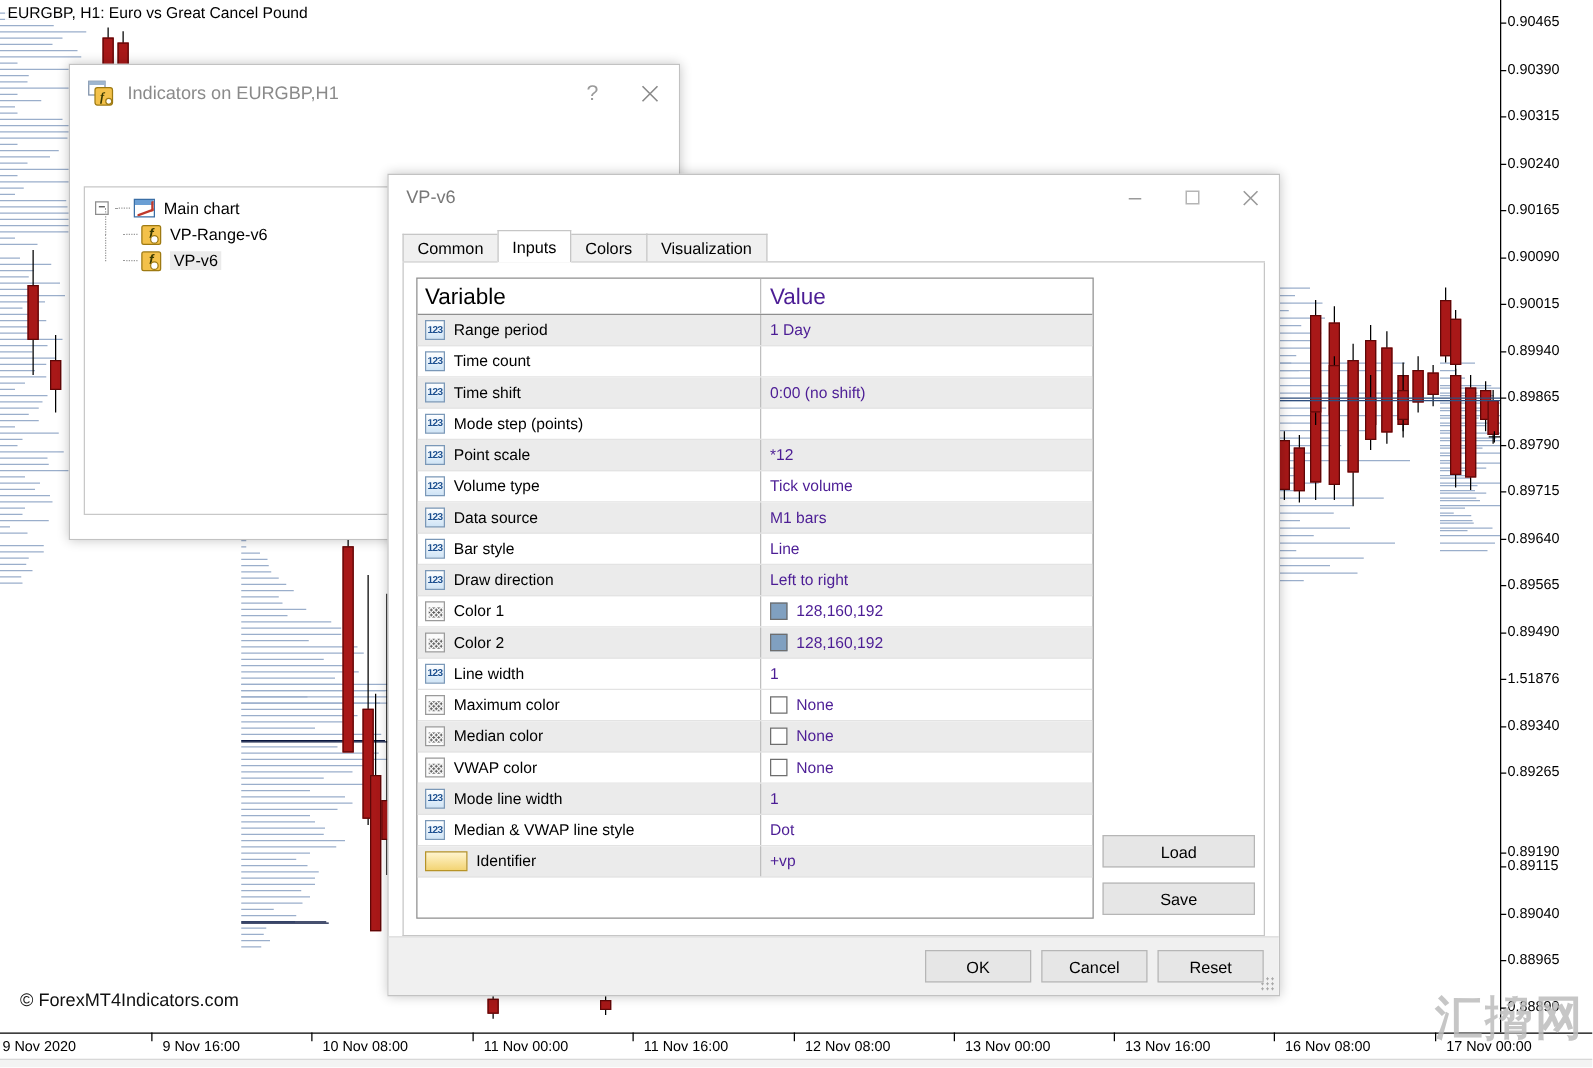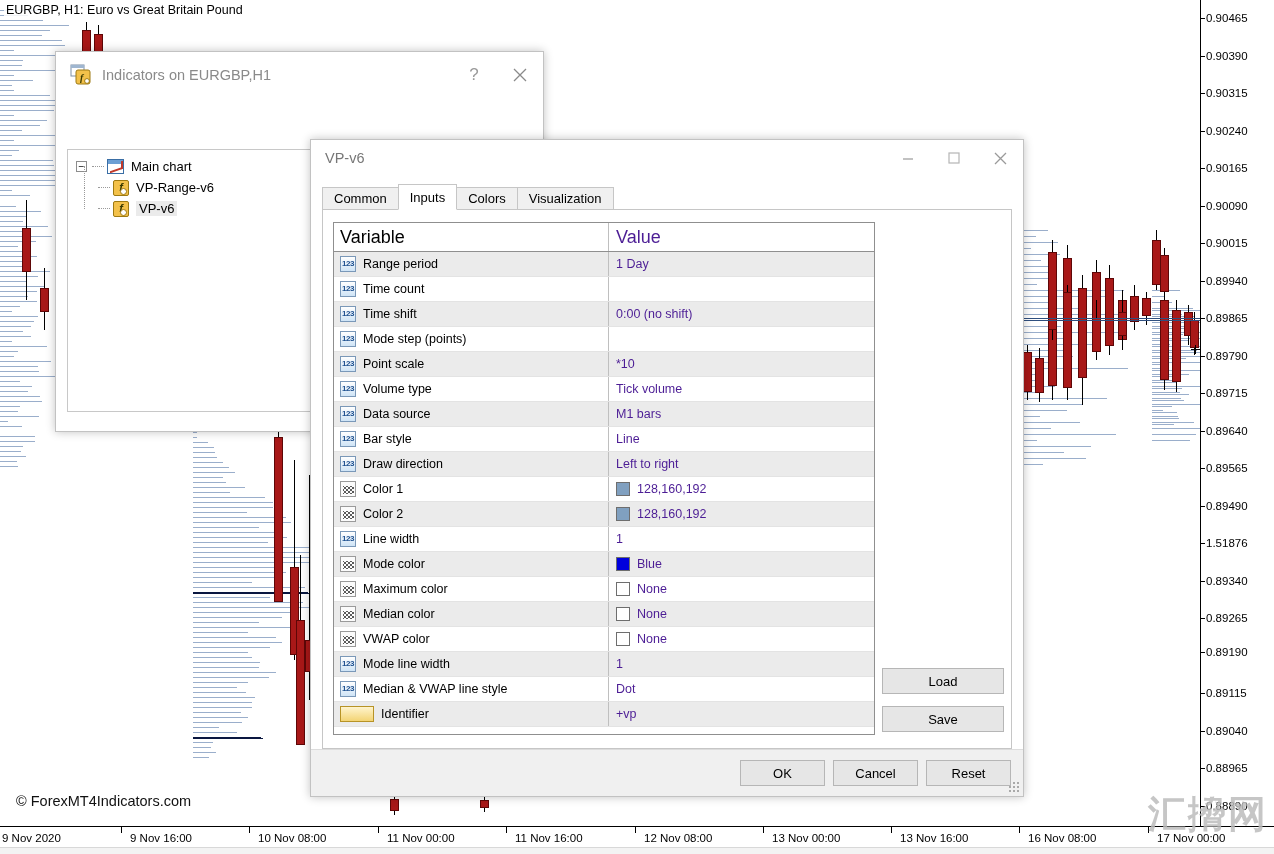--- a/index.html
+++ b/index.html
@@ -205,21 +205,21 @@
     background-image: radial-gradient(circle, #a9a9a9 38%, transparent 39%);
     background-size: 4px 4px;
   }
 </style>
 </head>
 <body>
 
 <div id="root">
 
   <div class="chart-area">
-    <div class="chart-title">EURGBP, H1:  Euro vs Great Britain Pound</div>
+    <div class="chart-title">EURGBP, H1:  Euro vs Great Cancel Pound</div>
     <div class="chart-copyright">© ForexMT4Indicators.com</div>
 
     <div id="chart-canvas" style="position:absolute;left:0;top:0;width:1200px;height:826px;overflow:hidden;">
         <div class="vp-line" style="left: 0px; top: 10px; width: 45.8234px; background: rgb(154, 174, 203);"></div>
         <div class="vp-line" style="left: 0px; top: 15px; width: 27.9559px; background: rgb(154, 174, 203);"></div>
         <div class="vp-line" style="left: 0px; top: 20px; width: 42.5375px; background: rgb(154, 174, 203);"></div>
         <div class="vp-line" style="left: 0px; top: 25px; width: 69.2255px; background: rgb(154, 174, 203);"></div>
         <div class="vp-line" style="left: 0px; top: 30px; width: 50.3311px; background: rgb(154, 174, 203);"></div>
         <div class="vp-line" style="left: 0px; top: 35px; width: 41.7522px; background: rgb(154, 174, 203);"></div>
         <div class="vp-line" style="left: 0px; top: 40px; width: 62.1936px; background: rgb(154, 174, 203);"></div>
@@ -558,21 +558,21 @@
           <div class="price-tick" style="top: 275.5px;"><span>0.89940</span></div>
           <div class="price-tick" style="top: 313px;"><span>0.89865</span></div>
           <div class="price-tick" style="top: 350.5px;"><span>0.89790</span></div>
           <div class="price-tick" style="top: 388px;"><span>0.89715</span></div>
           <div class="price-tick" style="top: 425.5px;"><span>0.89640</span></div>
           <div class="price-tick" style="top: 463px;"><span>0.89565</span></div>
           <div class="price-tick" style="top: 500.5px;"><span>0.89490</span></div>
           <div class="price-tick" style="top: 538px;"><span>1.51876</span></div>
           <div class="price-tick" style="top: 575.5px;"><span>0.89340</span></div>
           <div class="price-tick" style="top: 613px;"><span>0.89265</span></div>
-          <div class="price-tick" style="top: 647px;"><span>0.89190</span></div>
+          <div class="price-tick" style="top: 677px;"><span>0.89190</span></div>
           <div class="price-tick" style="top: 688px;"><span>0.89115</span></div>
           <div class="price-tick" style="top: 725.5px;"><span>0.89040</span></div>
           <div class="price-tick" style="top: 763px;"><span>0.88965</span></div>
           <div class="price-tick" style="top: 800.5px;"><span>0.88890</span></div>
           <div class="price-tick" style="top: 838px;"><span>0.88815</span></div>
         </div>
     </div>
 
     <div class="time-axis">
       <div id="time-ticks">
@@ -714,21 +714,21 @@
                   <span class="type-icon num">123</span>
                   <span>Mode step (points)</span>
                 </div>
               </div>
               <div class="grid-row alt">
                 <div class="cell-var">
                   <span class="type-icon num">123</span>
                   <span>Point scale</span>
                 </div>
                 <div class="cell-val">
-                  <span>*10</span>
+                  <span>*12</span>
                 </div>
               </div>
               <div class="grid-row">
                 <div class="cell-var">
                   <span class="type-icon num">123</span>
                   <span>Volume type</span>
                 </div>
                 <div class="cell-val">
                   <span>Tick volume</span>
                 </div>
@@ -780,30 +780,20 @@
                   <span>128,160,192</span>
                 </div>
               </div>
               <div class="grid-row">
                 <div class="cell-var">
                   <span class="type-icon num">123</span>
                   <span>Line width</span>
                 </div>
                 <div class="cell-val">
                   <span>1</span>
-                </div>
-              </div>
-              <div class="grid-row alt">
-                <div class="cell-var">
-                  <span class="type-icon col"></span>
-                  <span>Mode color</span>
-                </div>
-                <div class="cell-val">
-                  <span class="swatch" style="background: rgb(0, 0, 221);"></span>
-                  <span>Blue</span>
                 </div>
               </div>
               <div class="grid-row">
                 <div class="cell-var">
                   <span class="type-icon col"></span>
                   <span>Maximum color</span>
                 </div>
                 <div class="cell-val">
                   <span class="swatch" style="background: rgb(255, 255, 255);"></span>
                   <span>None</span>

